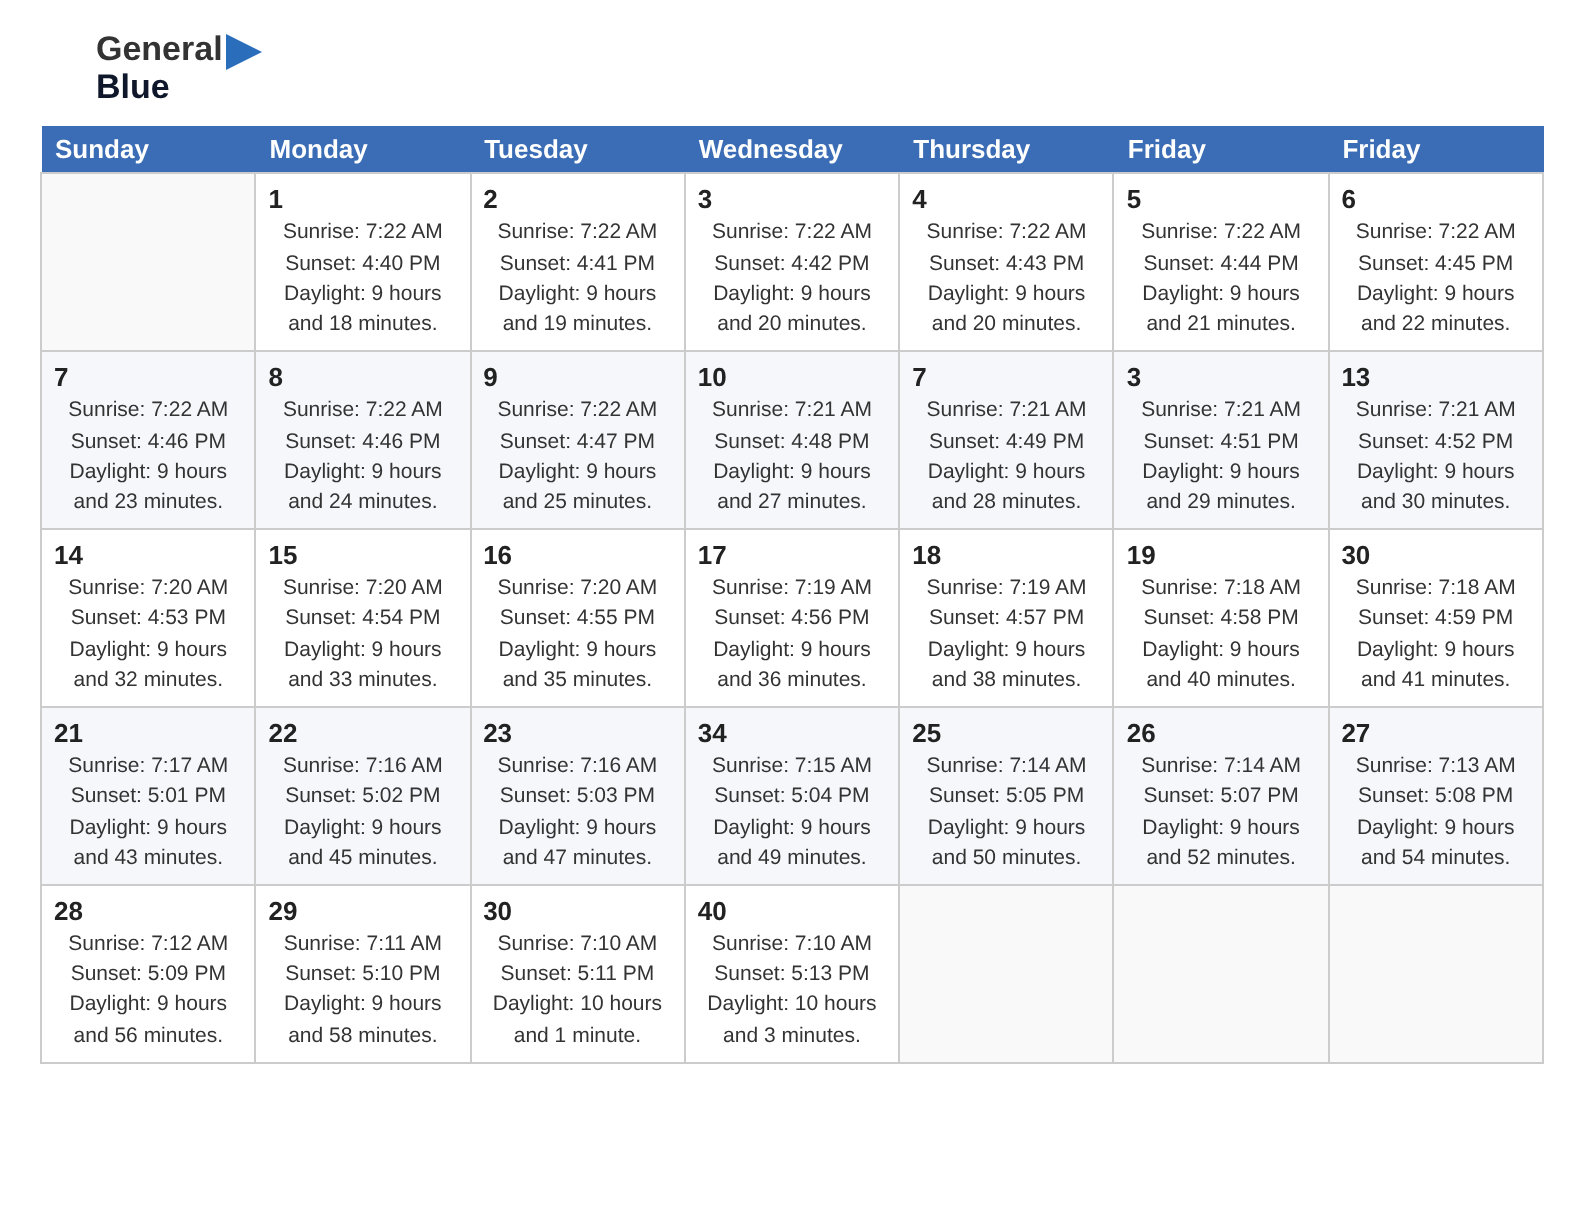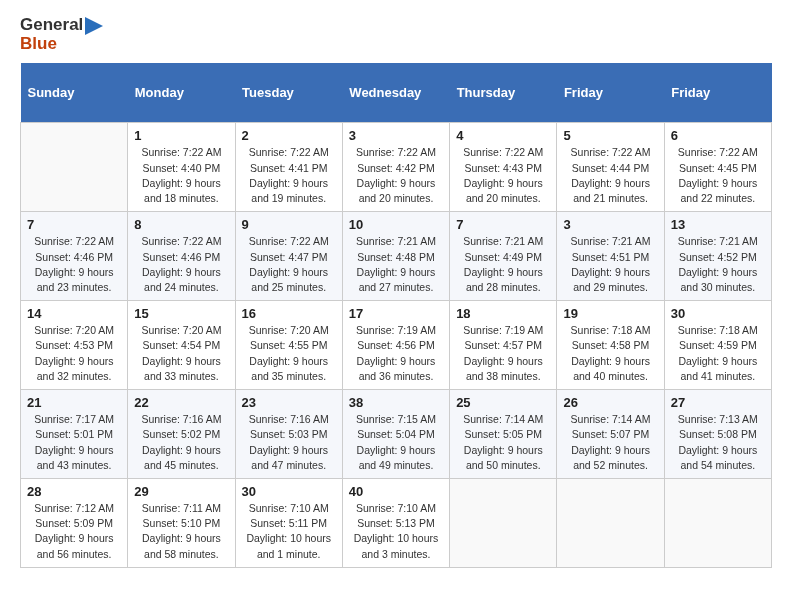--- a/index.html
+++ b/index.html
@@ -37,21 +37,21 @@
     }
     table {
       width: 100%;
       border-collapse: collapse;
       font-size: 11px;
     }
     thead tr th {
       background-color: #3a6db5;
       color: #fff;
       text-align: left;
-      padding: 22px 7px;
+      padding: 4px 7px;
       font-size: 13px;
       font-weight: bold;
     }
     tbody tr td {
       border: 1px solid #ccc;
       vertical-align: top;
       padding: 5px 6px;
       width: calc(100% / 7);
       min-height: 80px;
       background: #fff;
@@ -74,25 +74,25 @@
     }
     .empty-cell {
       background: #f9f9f9 !important;
     }
   </style>
 </head>
 <body>
 
 <div class="header-area">
   <div class="logo">
-  <div style="line-height:1.1;">
+  <div style="line-height:1.1;margin-left:28px;">
     <span style="font-size:17px;font-weight:bold;color:#333;">General</span><svg width="18" height="18" style="vertical-align:middle;margin-left:2px;">
           <polygon points="0,0 18,9 0,18" fill="#2a6ebb"></polygon>
         </svg><br>
-    <span style="font-size:17px;font-weight:bold;color:#c2410c;">Blue</span>
+    <span style="font-size:17px;font-weight:bold;color:#0f172a;">Blue</span>
   </div>
 </div>
   <div class="title-area">
     <div class="main-title"></div>
     <div class="subtitle"></div>
   </div>
 </div>
 
 <table>
   <thead>
@@ -201,21 +201,21 @@
         </td>
         <td>
           <span class="day-number">22</span>
           <div class="day-detail">Sunrise: 7:16 AM<br>Sunset: 5:02 PM<br>Daylight: 9 hours and 45 minutes.</div>
         </td>
         <td>
           <span class="day-number">23</span>
           <div class="day-detail">Sunrise: 7:16 AM<br>Sunset: 5:03 PM<br>Daylight: 9 hours and 47 minutes.</div>
         </td>
         <td>
-          <span class="day-number">38</span>
+          <span class="day-number">34</span>
           <div class="day-detail">Sunrise: 7:15 AM<br>Sunset: 5:04 PM<br>Daylight: 9 hours and 49 minutes.</div>
         </td>
         <td>
           <span class="day-number">25</span>
           <div class="day-detail">Sunrise: 7:14 AM<br>Sunset: 5:05 PM<br>Daylight: 9 hours and 50 minutes.</div>
         </td>
         <td>
           <span class="day-number">26</span>
           <div class="day-detail">Sunrise: 7:14 AM<br>Sunset: 5:07 PM<br>Daylight: 9 hours and 52 minutes.</div>
         </td>

